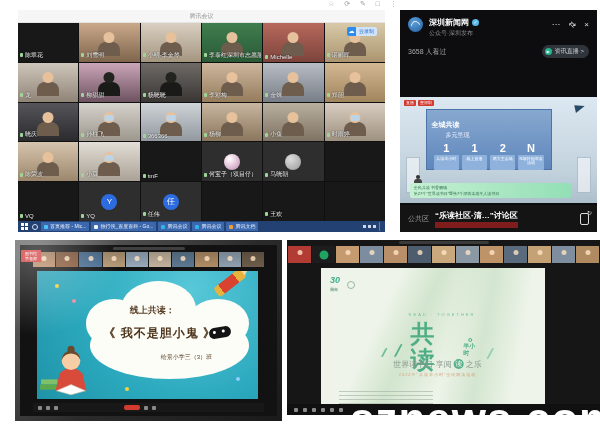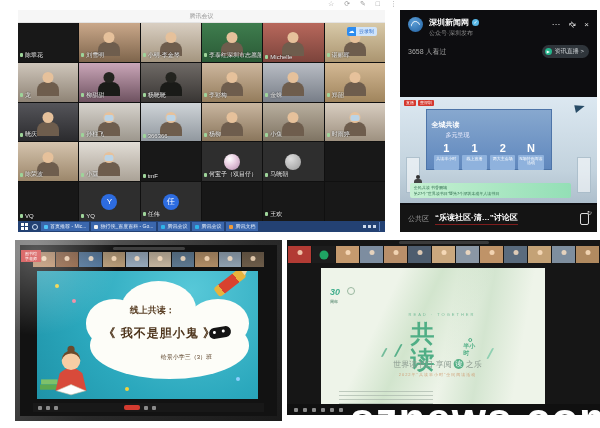--- a/index.html
+++ b/index.html
@@ -90,21 +90,21 @@
   .podL{left:3%;} .podR{right:3%;}
   .person{position:absolute;left:7%;bottom:12%;width:8px;height:15px;}
   .person::before{content:"";position:absolute;left:2px;top:0;width:4px;height:4px;border-radius:50%;background:#333;}
   .person::after{content:"";position:absolute;left:0;top:4px;width:8px;height:11px;border-radius:3px 3px 0 0;background:#444;}
   .gbanner{position:absolute;left:5%;bottom:5%;width:82%;background:linear-gradient(90deg,#c6f0d2,#93dfb6);
            border-radius:2px;padding:2px 4px;color:#2e6b4c;z-index:3;}
   .gb1{font-size:4px;} .gb2{font-size:4px;margin-top:1px;white-space:nowrap;overflow:hidden;}
   .bfoot{position:absolute;left:0;right:0;bottom:0;height:27px;background:#141414;display:flex;
          align-items:center;padding:0 8px;gap:6px;}
   .zone{font-size:7px;color:#9b9b9b;flex:none;}
-  .topic{font-size:8px;font-weight:bold;color:#fff;border-bottom:1px solid #7f1d1d;padding-bottom:1px;
+  .topic{font-size:8px;font-weight:bold;color:#fff;border-bottom:6px solid #7f1d1d;padding-bottom:1px;
          white-space:nowrap;overflow:hidden;}
   .rotic{margin-left:auto;width:9px;height:12px;border:1px solid #ddd;border-radius:2px;position:relative;flex:none;}
   .rotic::after{content:"↻";position:absolute;right:-4px;top:-5px;font-size:6px;color:#ddd;}
 
   
   .pC{position:absolute;left:15px;top:240px;width:267px;height:181px;padding:5px;
       background:linear-gradient(135deg,#6a6a6a,#2a2a2a 55%,#1a1a1a);}
   .pC::before{content:"";position:absolute;left:0;top:0;width:45%;height:60%;z-index:6;
               background:radial-gradient(circle at 18% 12%,rgba(255,255,255,.30),transparent 60%);pointer-events:none;}
   .cscreen{position:relative;width:100%;height:100%;background:#121212;overflow:hidden;}
@@ -151,21 +151,21 @@
   .dthumb::after{content:"";position:absolute;left:50%;top:22%;width:5px;height:5px;border-radius:50%;
                  background:rgba(255,228,196,.8);transform:translateX(-50%);}
   .dthumb.green::after{display:none;}
   .dthumb.green::before{content:"";position:absolute;left:50%;top:50%;width:9px;height:9px;border-radius:50%;
                         background:#1fa463;transform:translate(-50%,-50%);}
   .dslide{position:absolute;left:34px;top:28px;width:224px;height:146px;background:#eef4e9;overflow:hidden;}
   .dslide::before{content:"";position:absolute;inset:0;
       background:linear-gradient(115deg,transparent 28%,rgba(164,204,160,.38) 42%,transparent 60%),
                  linear-gradient(100deg,transparent 55%,rgba(150,195,150,.30) 70%,transparent 86%);}
   .dlogos{position:absolute;left:9px;top:8px;display:flex;gap:7px;align-items:center;z-index:2;}
-  .dlogo1{font-size:9px;font-weight:bold;font-style:italic;color:#3fae8c;line-height:9px;margin-top:12px;}
+  .dlogo1{font-size:9px;font-weight:bold;font-style:italic;color:#3fae8c;line-height:9px;}
   .dlogo1 small{font-size:4px;font-style:normal;color:#7ca38e;display:block;}
   .dlogo2{width:8px;height:8px;border-radius:50%;border:1px solid #9ab8a0;}
   .readtog{position:absolute;left:54%;top:30%;transform:translateX(-50%);font-size:4px;
            letter-spacing:2px;color:#79bd9a;z-index:2;white-space:nowrap;}
   .dmain{position:absolute;left:52%;top:36%;transform:translateX(-50%);display:flex;
          align-items:center;gap:11px;z-index:2;}
   .slash{display:inline-block;width:3px;height:13px;background:#58b08a;transform:skewX(-28deg);
          margin-top:8px;border-radius:1px;}
   .slash.s2{height:9px;margin-top:12px;opacity:.8;}
   .dbig{font-size:24px;font-weight:bold;color:#4fae85;letter-spacing:2px;line-height:26px;}

